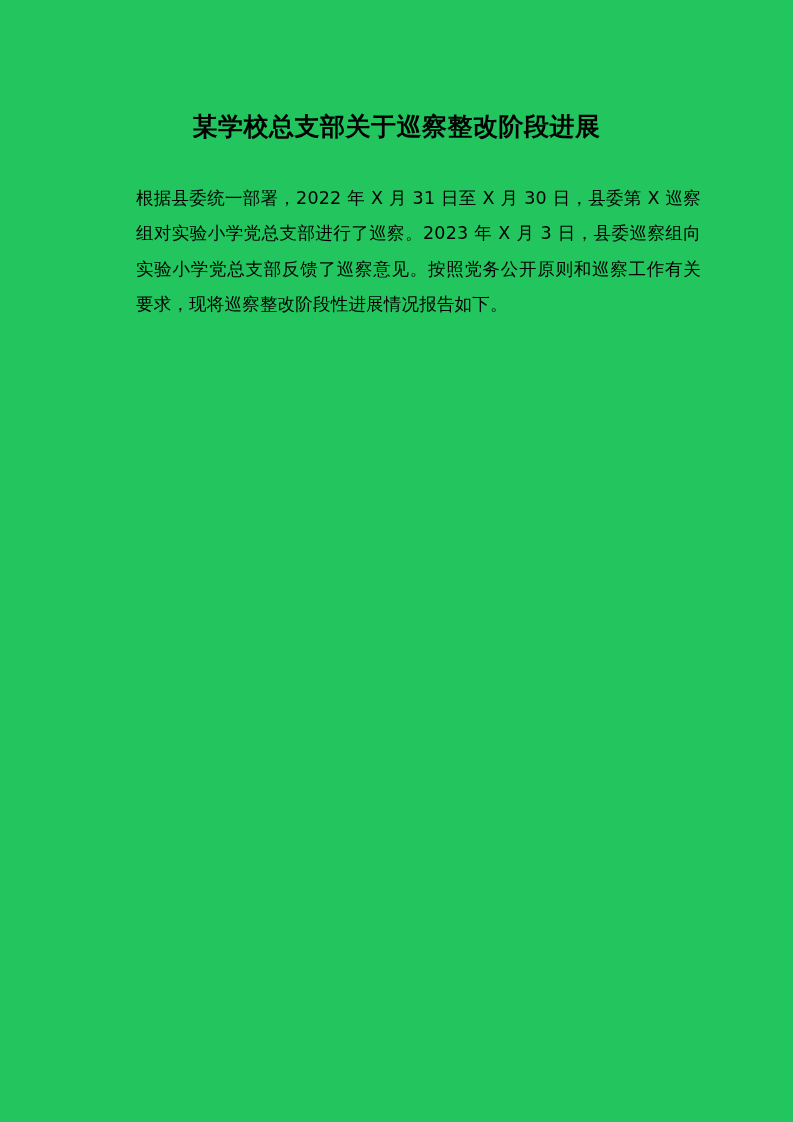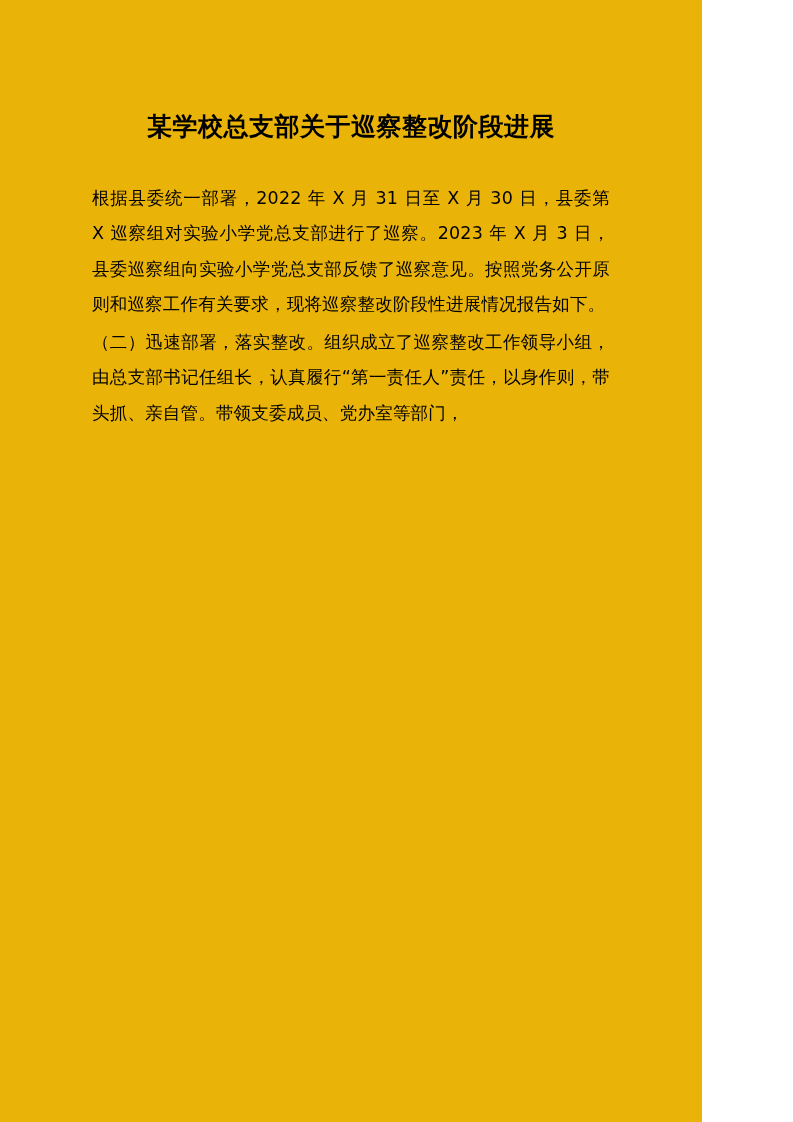--- a/index.html
+++ b/index.html
@@ -1,24 +1,24 @@
 <!DOCTYPE html>
 <html><head>
 <meta charset="utf-8">
 <style>
   html, body {
     margin: 0;
     padding: 0;
     background: #ffffff;
   }
   .page {
-    width: 702px;
+    width: 793px;
     height: 1122px;
     box-sizing: border-box;
-    background: #eab308;
+    background: #22c55e;
     position: relative;
     padding: 108px 92px 60px 92px;
     font-family: "DejaVu Sans", sans-serif;
     color: #000000;
     overflow: hidden;
   }
   .doc-title {
     font-family: "DejaVu Sans", sans-serif;
     font-weight: bold;
     font-size: 25px;
@@ -27,20 +27,21 @@
     text-align: center;
     margin: 0 0 6px 0;
     color: #000000;
   }
   .doc-title .line2 {
     display: block;
     margin-top: 18px;
   }
   .body-block {
     margin-top: 34px;
+    margin-left: 44px;
   }
   p.para {
     font-size: 17.5px;
     line-height: 2.03;
     margin: 0 0 2px 0;
     text-align: justify;
     text-justify: inter-ideograph;
     letter-spacing: 0.2px;
   }
   p.indent {
@@ -57,16 +58,15 @@
 <body>
 
 <div class="page">
 
   <h1 class="doc-title">
     <span>某学校总支部关于巡察整改阶段进展</span>
   </h1>
 
   <div class="body-block">
     <p class="para indent">根据县委统一部署，2022 年 X 月 31 日至 X 月 30 日，县委第 X 巡察组对实验小学党总支部进行了巡察。2023 年 X 月 3 日，县委巡察组向实验小学党总支部反馈了巡察意见。按照党务公开原则和巡察工作有关要求，现将巡察整改阶段性进展情况报告如下。</p>
-    <p class="para indent">（二）迅速部署，落实整改。组织成立了巡察整改工作领导小组，由总支部书记任组长，认真履行“第一责任人”责任，以身作则，带头抓、亲自管。带领支委成员、党办室等部门，</p>
   </div>
 
 </div>
 
 </body></html>

